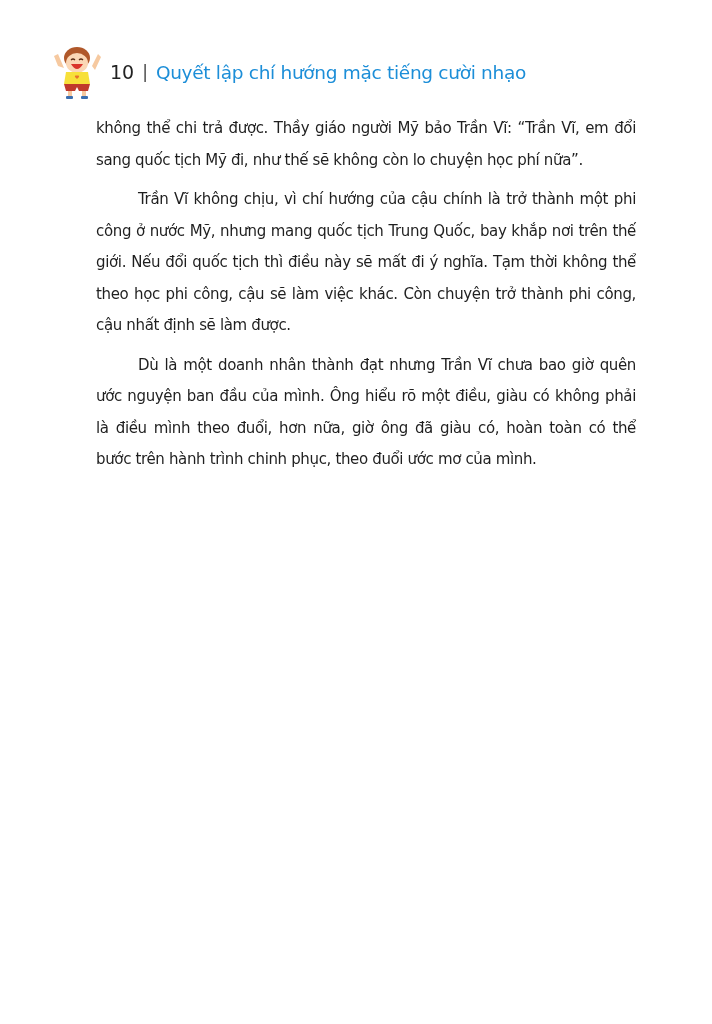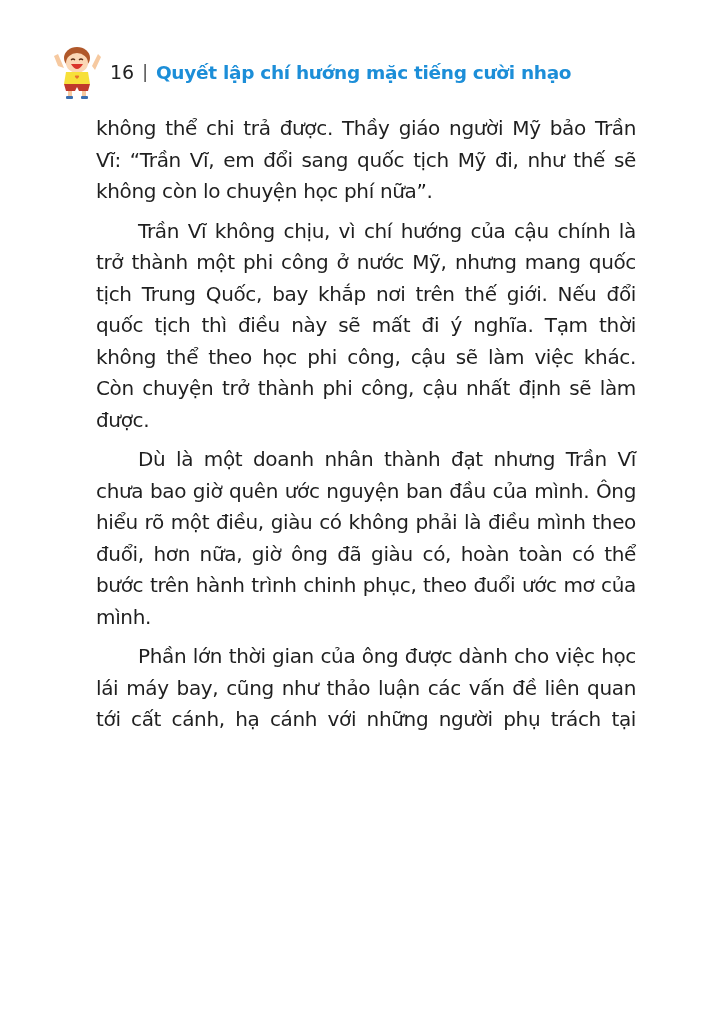--- a/index.html
+++ b/index.html
@@ -34,32 +34,32 @@
       margin-left: 2px;
     }
     .sep {
       font-size: 17px;
       color: #444;
       margin: 0 8px;
     }
     .chapter-title {
       font-size: 18.5px;
       color: #1c8ed8;
-      font-weight: bold;
+      font-weight: normal;
       letter-spacing: -0.3px;
     }
     .content {
       position: absolute;
       left: 96px;
       top: 113px;
       width: 540px;
     }
     .para {
       margin: 0 0 8px 0;
-      font-size: 20px;
+      font-size: 15px;
       line-height: 31.5px;
       color: #1f1f1f;
       text-align: justify;
       text-align-last: left;
       letter-spacing: -0.35px;
     }
     .para.indent {
       text-indent: 42px;
     }
     .para.cont-last {
@@ -89,23 +89,22 @@
       <path d="M23 33 l2 2 l2 -2 a1 1 0 0 0 -2 -1 a1 1 0 0 0 -2 1 z" fill="#e8742c"></path>
 
       <path d="M12 40 L38 40 L36 47 L27 47 L25 43 L23 47 L14 47 Z" fill="#c0392b"></path>
 
       <rect x="16" y="47" width="4" height="6" fill="#f6c9a0"></rect>
       <rect x="30" y="47" width="4" height="6" fill="#f6c9a0"></rect>
       <rect x="14" y="52" width="7" height="3" rx="1" fill="#3b6fb0"></rect>
       <rect x="29" y="52" width="7" height="3" rx="1" fill="#3b6fb0"></rect>
     </svg>
   </div>
-  <span class="page-num">16</span>
+  <span class="page-num">10</span>
   <span class="sep">|</span>
   <span class="chapter-title">Quyết lập chí hướng mặc tiếng cười nhạo</span>
 </div>
 
 <div class="content">
   <p class="para">không thể chi trả được. Thầy giáo người Mỹ bảo Trần Vĩ: “Trần Vĩ, em đổi sang quốc tịch Mỹ đi, như thế sẽ không còn lo chuyện học phí nữa”.</p>
   <p class="para indent">Trần Vĩ không chịu, vì chí hướng của cậu chính là trở thành một phi công ở nước Mỹ, nhưng mang quốc tịch Trung Quốc, bay khắp nơi trên thế giới. Nếu đổi quốc tịch thì điều này sẽ mất đi ý nghĩa. Tạm thời không thể theo học phi công, cậu sẽ làm việc khác. Còn chuyện trở thành phi công, cậu nhất định sẽ làm được.</p>
   <p class="para indent">Dù là một doanh nhân thành đạt nhưng Trần Vĩ chưa bao giờ quên ước nguyện ban đầu của mình. Ông hiểu rõ một điều, giàu có không phải là điều mình theo đuổi, hơn nữa, giờ ông đã giàu có, hoàn toàn có thể bước trên hành trình chinh phục, theo đuổi ước mơ của mình.</p>
-  <p class="para indent cont-last">Phần lớn thời gian của ông được dành cho việc học lái máy bay, cũng như thảo luận các vấn đề liên quan tới cất cánh, hạ cánh với những người phụ trách tại</p>
 </div>
 
 </body></html>

